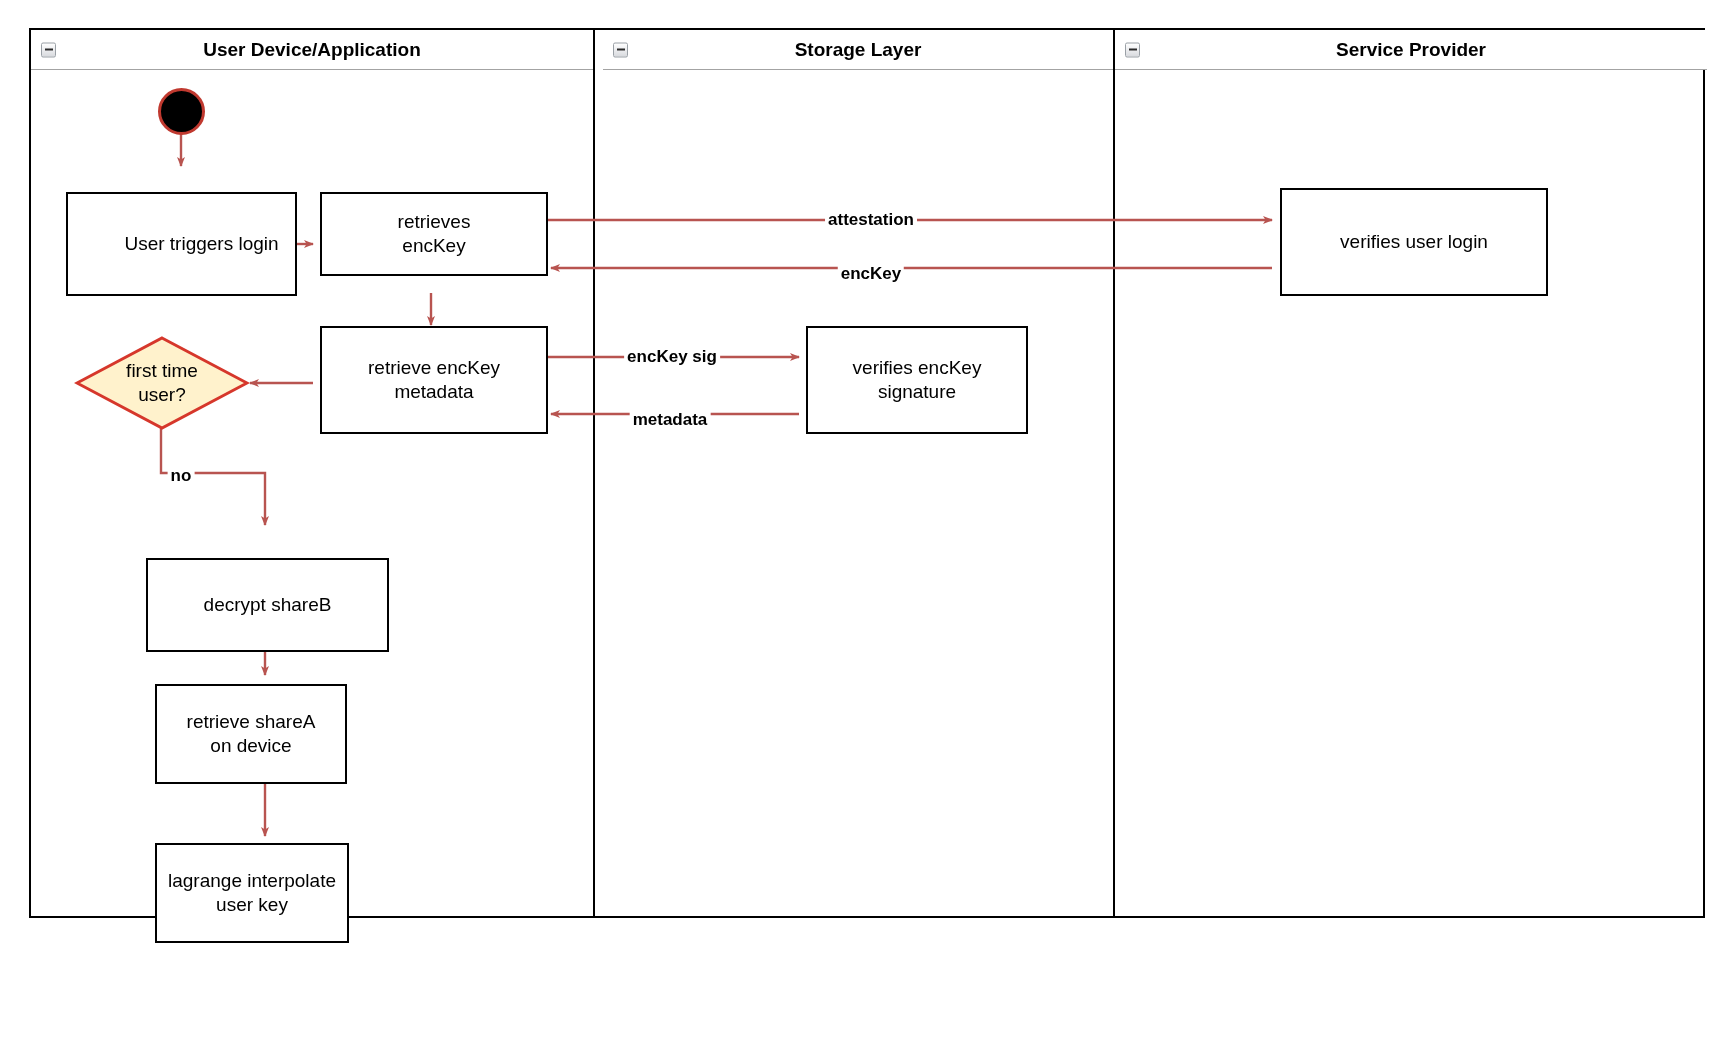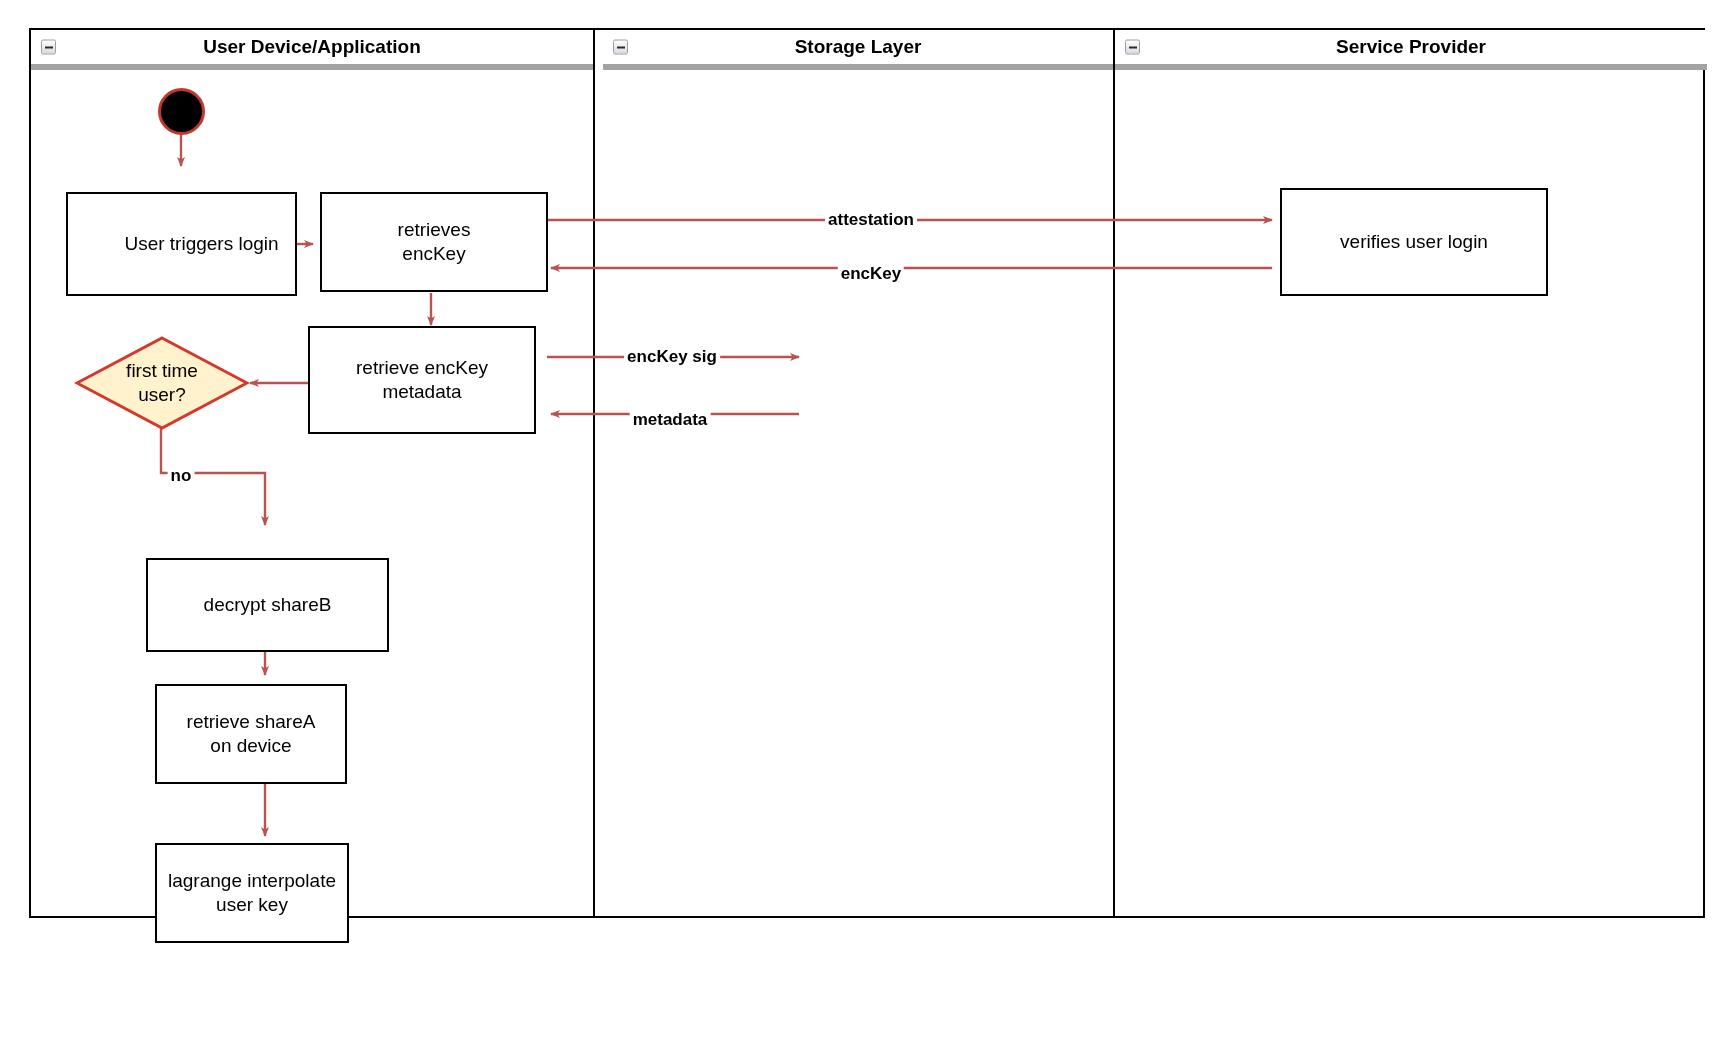--- a/index.html
+++ b/index.html
@@ -32,21 +32,21 @@
   .lane {
     position: absolute;
     top: 0;
     height: 100%;
     box-sizing: border-box;
   }
   .lane + .lane { border-left: 2px solid #000000; }
   .lane-header {
     position: relative;
     height: 40px;
-    border-bottom: 6px solid #a3a3a3;
+    border-bottom: 1px solid #a3a3a3;
     box-sizing: border-box;
     display: flex;
     align-items: center;
     justify-content: center;
     background: #ffffff;
   }
   .lane-title {
     font-size: 19px;
     font-weight: bold;
     color: #000000;
@@ -217,26 +217,26 @@
     </div>
 
   </div>
 
   <div class="start-node" style="left:158px; top:88px;"></div>
 
   <div class="node" style="left:66px; top:192px; width:231px; height:104px;padding-left:40px;">
     <span>User triggers login</span>
   </div>
 
-  <div class="node" style="left:320px; top:192px; width:228px; height:100px; flex-direction:column;">
+  <div class="node" style="left:320px; top:192px; width:228px; height:84px; flex-direction:column;">
     <span>retrieves</span>
     <span>encKey</span>
   </div>
 
-  <div class="node" style="left:308px; top:326px; width:228px; height:108px; flex-direction:column;">
+  <div class="node" style="left:320px; top:326px; width:228px; height:108px; flex-direction:column;">
     <span>retrieve encKey</span>
     <span>metadata</span>
   </div>
 
   <div class="decision" style="left:74px; top:335px; width:176px; height:96px;">
     <svg width="176" height="96" viewBox="0 0 176 96">
       <polygon points="88,3 173,48 88,93 3,48" fill="#fff2cc" stroke="#d6372b" stroke-width="3"></polygon>
     </svg>
     <div class="dec-label">
       <div>
@@ -253,18 +253,22 @@
   <div class="node" style="left:155px; top:684px; width:192px; height:100px; flex-direction:column;">
     <span>retrieve shareA</span>
     <span>on device</span>
   </div>
 
   <div class="node" style="left:155px; top:843px; width:194px; height:100px; flex-direction:column;">
     <span>lagrange interpolate</span>
     <span>user key</span>
   </div>
 
+  <div class="node" style="left:806px; top:326px; width:222px; height:108px; flex-direction:column;">
+    <span>verifies encKey</span>
+    <span>signature</span>
+  </div>
 
   <div class="node" style="left:1280px; top:188px; width:268px; height:108px;">
     <span>verifies user login</span>
   </div>
 
 </div>
 
 </body></html>

